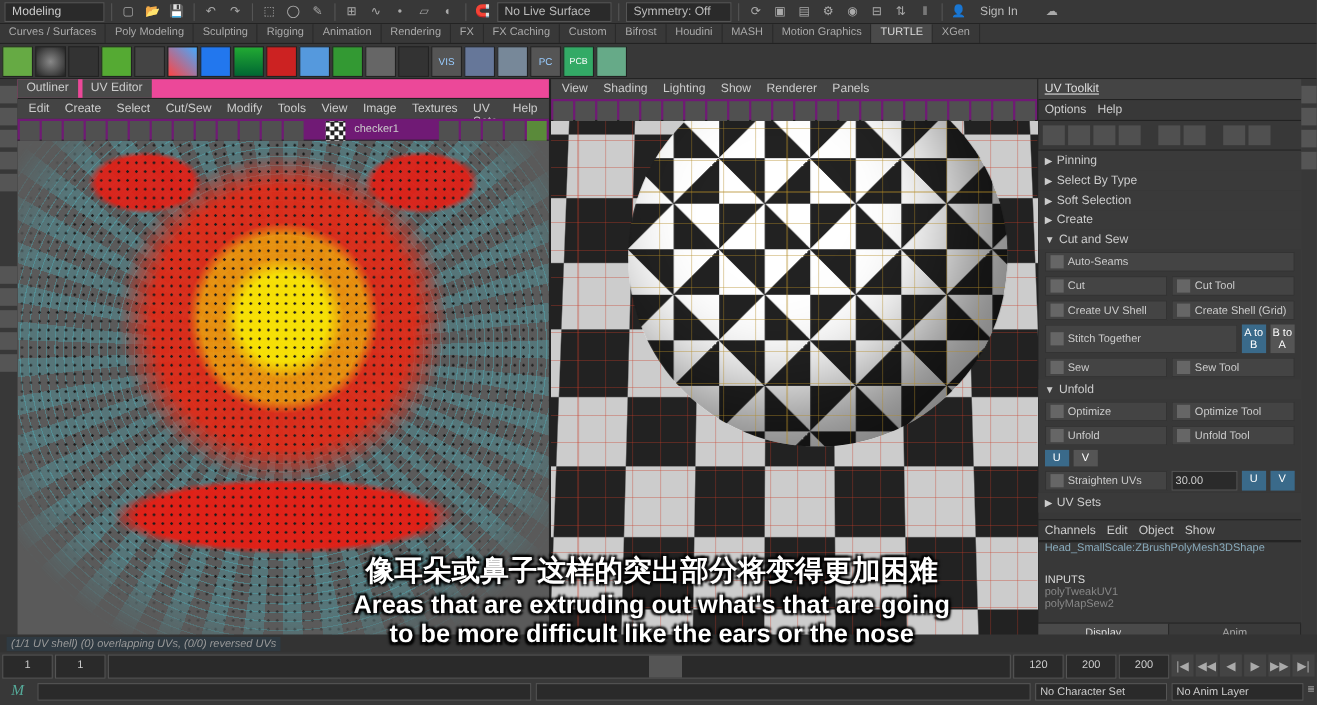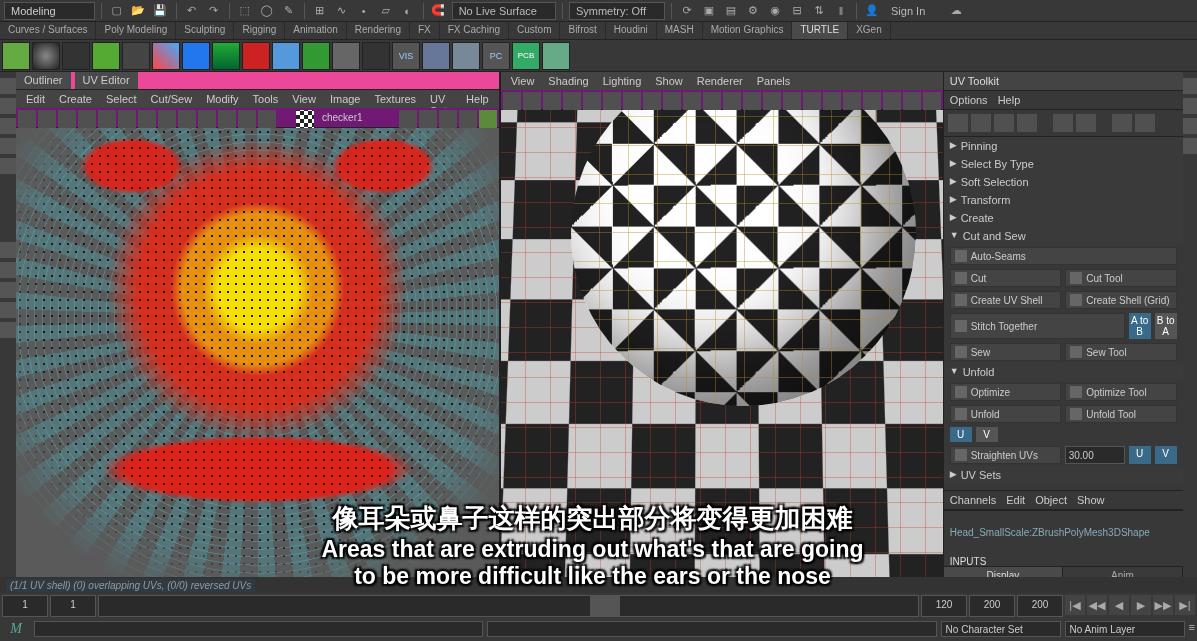--- a/index.html
+++ b/index.html
@@ -22,35 +22,35 @@
 .uv-editor { flex:0 0 460px; display:flex; flex-direction:column; background:#3a3a3a; border-right:2px solid #222;}
 .menubar { height:18px; display:flex; gap:2px; padding:2px 4px; background:#444; }
 .menubar span { padding:1px 6px; font-size:11px; color:#ccc; }
 .toolbar2 { height:20px; display:flex; gap:2px; padding:2px; background:#701a75; border-bottom:1px solid #222;}
 .toolbar2 .t { width:18px; height:18px; background:#505050; }
 .toolbar2 .chk { font-size:10px; padding:2px 6px; color:#ccc;}
 .uv-canvas { flex:1; background:#5a5a5a; position:relative; overflow:hidden; }
 .viewport { flex:1; display:flex; flex-direction:column; background:#333;}
 .vp-canvas { flex:1; background:#606060; position:relative; overflow:hidden;}
 .right-panels { flex:0 0 240px; display:flex; flex-direction:column; background:#383838; border-left:1px solid #222;}
-.rp-title { padding:3px 6px; background:#444; font-size:11px; color:#ddd; border-bottom:1px solid #222;}
+.rp-title { padding:3px 6px; background:#444; font-size:11px; color:#ddd; border-bottom:1px solid #222;text-decoration:underline;}
 .rp-menu { padding:3px 6px; font-size:11px; color:#ccc; display:flex; gap:10px; border-bottom:1px solid #222;}
 .rp-tools { padding:4px; display:flex; gap:3px; flex-wrap:wrap; border-bottom:1px solid #222;}
 .rp-tools .t { width:20px; height:18px; background:#505050; }
-.section-head { display:flex; align-items:flex-start; gap:4px; padding:3px 6px; background:#3a3a3a; font-size:11px; color:#ccc; }
+.section-head { display:flex; align-items:center; gap:4px; padding:3px 6px; background:#3a3a3a; font-size:11px; color:#ccc; }
 .section-head .arrow { font-size:9px; }
 .section-head.open .arrow::before { content:"▼"; }
 .section-head:not(.open) .arrow::before { content:"▶"; }
 .tool-row { display:flex; padding:2px 6px; gap:4px; }
 .tool-btn { flex:1; display:flex; align-items:center; gap:4px; padding:2px 4px; background:#444; font-size:10px; color:#ccc; border:1px solid #333;}
 .tool-btn .ic { width:12px; height:12px; background:#666; }
 .mini { width:22px; background:#3a6a8a; color:#fff; text-align:center; font-size:10px; padding:2px 0;}
 .mini.grey { background:#555; }
 .inputnum { width:60px; background:#2a2a2a; color:#ccc; font-size:10px; padding:1px 3px; border:1px solid #555;}
-.channel-box { flex:1; overflow:hidden; padding:16px 6px; font-size:10px; color:#ccc; border-top:1px solid #222;}
+.channel-box { flex:1; overflow:hidden; padding:0 6px; font-size:10px; color:#ccc; border-top:1px solid #222;}
 .channel-box .hdr { color:#8ab; }
 .channel-box .inp { color:#888; }
 .layer-tabs { display:flex; border-top:1px solid #222;}
 .layer-tabs span { flex:1; text-align:center; padding:3px; font-size:10px; background:#3a3a3a; border-right:1px solid #222; color:#aaa;}
 .layer-tabs span.active { background:#4a4a4a; color:#ddd;}
 .layer-menu { padding:3px 6px; font-size:10px; color:#ccc; display:flex; gap:10px; border-bottom:1px solid #222;}
 .bottombar { position:absolute; left:0; right:0; bottom:0; height:64px; background:#383838; }
 .info-line { height:16px; padding:2px 6px; font-size:10px; color:#999; background:#333; display:flex; align-items:center;}
 .info-line .stat { background:#2f3a42; padding:1px 4px;font-style:italic; }
 .timeline { display:flex; height:26px; gap:2px; padding:2px;}
@@ -318,24 +318,20 @@
     <div class="section-head">
         <span class="arrow"></span>
         <span>Select By Type</span>
       </div>
     <div class="section-head">
         <span class="arrow"></span>
         <span>Soft Selection</span>
       </div>
     <div class="section-head">
         <span class="arrow"></span>
-        <span>Transform</span>
-      </div>
-    <div class="section-head">
-        <span class="arrow"></span>
         <span>Create</span>
       </div>
     <div class="section-head open">
         <span class="arrow"></span>
         <span>Cut and Sew</span>
       </div>
     <div class="tool-row">
         <div class="tool-btn" style="flex:0 0 100%">
           <span class="ic"></span>
           <span>Auto-Seams</span>

